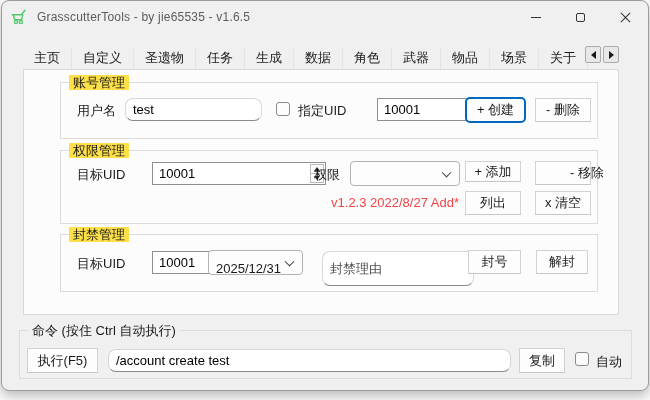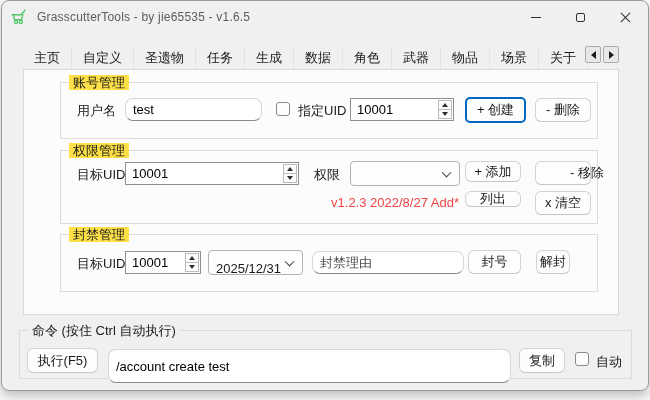--- a/index.html
+++ b/index.html
@@ -37,35 +37,35 @@
              background:#fcfcfc; border:1px solid #d9d9d9; z-index:2; }
   .groupbox { position:absolute; border:1px solid #dcdcdc; }
   .gb-title { position:absolute; top:-8px; left:8px; padding:0 4px; font-size:13px;
               color:#1a1a1a; background:#fde047; line-height:15px; white-space:nowrap; }
   .g4 .gb-title { background:#f0f0f0; }
   .lbl { position:absolute; font-size:13px; color:#1a1a1a; white-space:nowrap; }
   .textbox { position:absolute; background:#fff; border:1px solid #d7d7d7; border-bottom-color:#8a8a8a;
              border-radius:8px; font:13px "Liberation Sans",sans-serif; color:#000;
              padding:0 7px; outline:none; }
   .textbox::placeholder { color:#4e4e4e; opacity:1; }
-  .numbox { position:absolute; background:#fff; border:1px solid #8f8f8f; display:flex; }
+  .numbox { position:absolute; background:#fff; border:1px solid #8f8f8f; display:flex;margin-left:27px; }
   .num-val { flex:1; min-width:0; border:none; outline:none; background:transparent;
              font:13px "Liberation Sans",sans-serif; padding:0 0 0 6px; }
   .num-arrows { width:14px; margin:1px 1px 1px 0; border:1px solid #bbb; display:flex; flex-direction:column; }
   .num-btn { flex:1; display:flex; align-items:center; justify-content:center; background:#fdfdfd; }
   .num-btn:first-child { border-bottom:1px solid #bbb; }
   .tri-up   { width:0; height:0; border-left:3px solid transparent; border-right:3px solid transparent; border-bottom:4px solid #2e2e2e; }
   .tri-down { width:0; height:0; border-left:3px solid transparent; border-right:3px solid transparent; border-top:4px solid #2e2e2e; }
   .combo { position:absolute; background:#fdfdfd; border:1px solid #b2b2b2; border-radius:4px;
            font-size:13px; color:#1a1a1a; display:flex; align-items:center; padding:0 22px 0 8px; }
   .chev { position:absolute; right:9px; top:50%; width:7px; height:7px;
           border-right:1.4px solid #3c3c3c; border-bottom:1.4px solid #3c3c3c;
           transform:translateY(-70%) rotate(45deg); }
   .btn { position:absolute; background:#fdfdfd; border:1px solid #d2d2d2; border-bottom-color:#c6c6c6;
-         border-radius:6px; font:13px "Liberation Sans",sans-serif; color:#1a1a1a;
+         border-radius:0; font:13px "Liberation Sans",sans-serif; color:#1a1a1a;
          display:flex; align-items:center; justify-content:center; white-space:nowrap; }
   .btn.accent { border:2px solid #0067c0; border-radius:5px; }
   .checkbox { position:absolute; width:14px; height:14px; background:#fdfdfd;
               border:1px solid #8a8a8a; border-radius:3px; }
   .note { position:absolute; font-size:13px; color:#ef4444; text-align:right; white-space:nowrap; }
 </style>
 </head>
 <body>
 
 <div class="window">
@@ -156,21 +156,21 @@
         </div>
       </div>
       <span class="lbl" style="left:253px; top:15px;">权限</span>
       <div class="combo" style="left:289px; top:10px; width:110px; height:25px;">
         <span></span>
         <span class="chev"></span>
       </div>
       <div class="btn" style="left:404px; top:10px; width:56px; height:21px;">+ 添加</div>
       <div class="btn" style="left:474px; top:10px; width:56px; height:24px;padding-left:48px;">- 移除</div>
       <span class="note" style="left:180px; top:44px; width:218px;">v1.2.3 2022/8/27 Add*</span>
-      <div class="btn" style="left:404px; top:40px; width:56px; height:16px;">列出</div>
+      <div class="btn" style="left:404px; top:40px; width:56px; height:24px;">列出</div>
       <div class="btn" style="left:474px; top:40px; width:56px; height:24px;">x 清空</div>
     </div>
 
     <div class="groupbox" style="left:36px; top:164px; width:538px; height:58px;">
       <span class="gb-title">封禁管理</span>
       <span class="lbl" style="left:16px; top:20px;">目标UID</span>
       <div class="numbox" style="left:64px; top:16px; width:76px; height:23px;">
         <input class="num-val" value="10001" style="">
         <div class="num-arrows">
           <div class="num-btn">
@@ -178,28 +178,28 @@
             </div>
           <div class="num-btn">
               <i class="tri-down"></i>
             </div>
         </div>
       </div>
       <div class="combo" style="left:147px; top:15px; width:95px; height:25px; padding:12px 18px 0 7px;">
         <span>2025/12/31</span>
         <span class="chev"></span>
       </div>
-      <input class="textbox" style="left: 251px; top: 16px; width: 152px; height: 23px;" placeholder="封禁理由">
+      <input class="textbox" style="left: 261px; top: 16px; width: 152px; height: 35px;" placeholder="封禁理由">
       <div class="btn" style="left:407px; top:15px; width:53px; height:24px;">封号</div>
-      <div class="btn" style="left:475px; top:15px; width:34px; height:24px;">解封</div>
+      <div class="btn" style="left:475px; top:15px; width:52px; height:24px;">解封</div>
     </div>
   </div>
 
   <div class="groupbox g4" style="left:17px; top:329px; width:613px; height:49px;">
     <span class="gb-title">命令 (按住 Ctrl 自动执行)</span>
     <div class="btn" style="left:7px; top:17px; width:71px; height:25px;">执行(F5)</div>
-    <input class="textbox" style="left: 88px; top: 18px; width: 403px; height: 34px;" value="/account create test">
+    <input class="textbox" style="left: 88px; top: 18px; width: 403px; height: 23px;" value="/account create test">
     <div class="btn" style="left:499px; top:17px; width:46px; height:25px;">复制</div>
     <span class="checkbox" style="left:555px; top:21px;"></span>
     <span class="lbl" style="left:576px; top:22px;">自动</span>
   </div>
 
 </div>
 
 </body></html>

